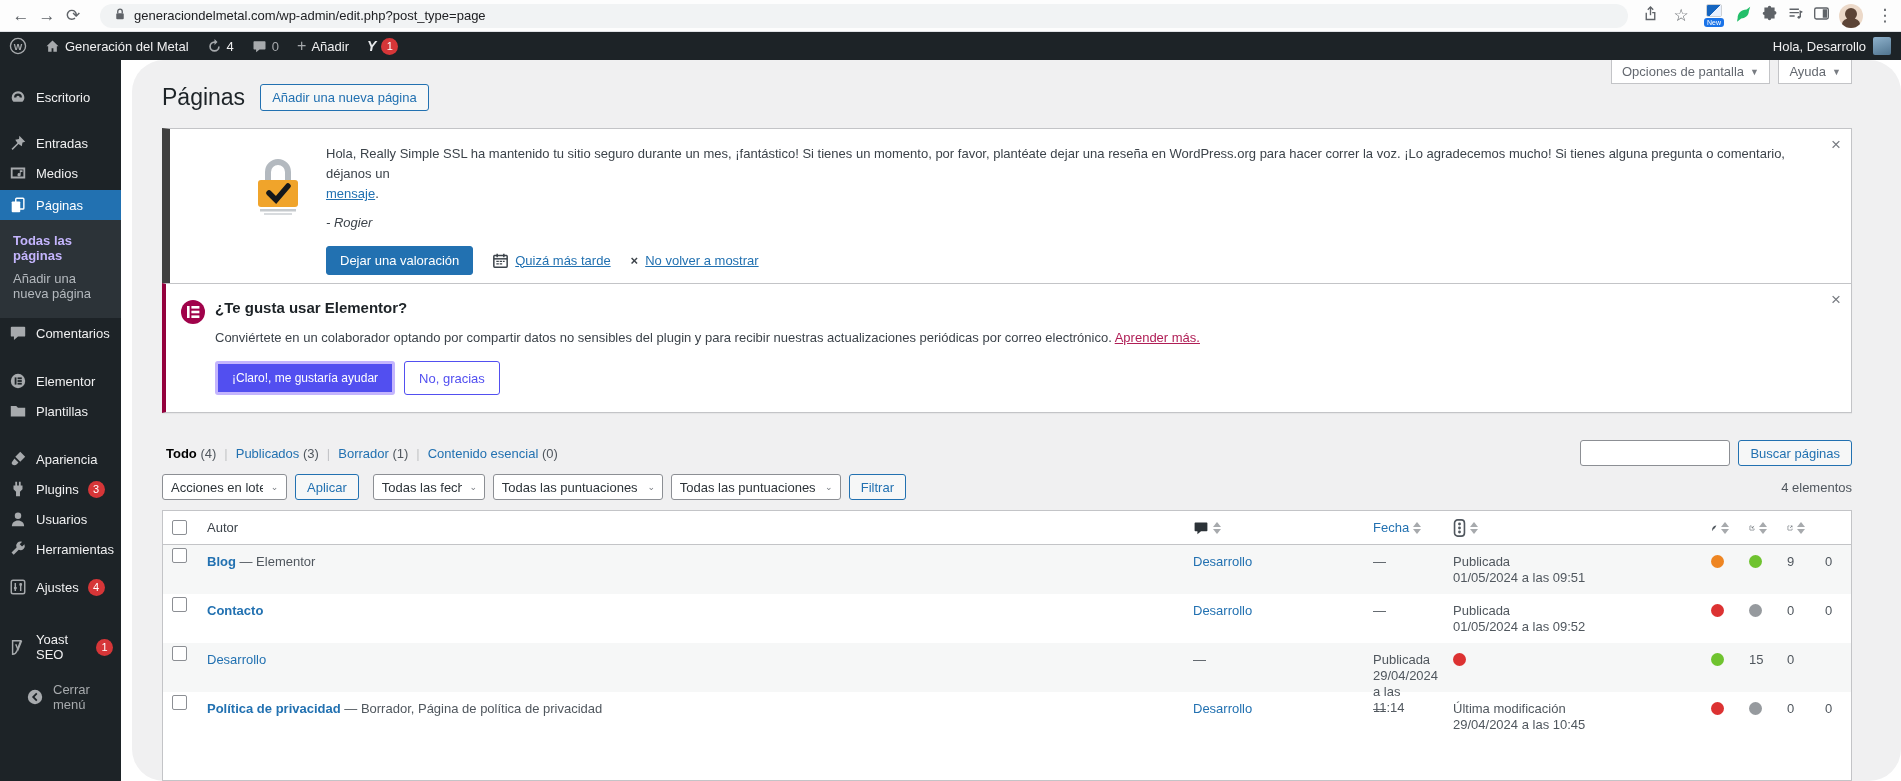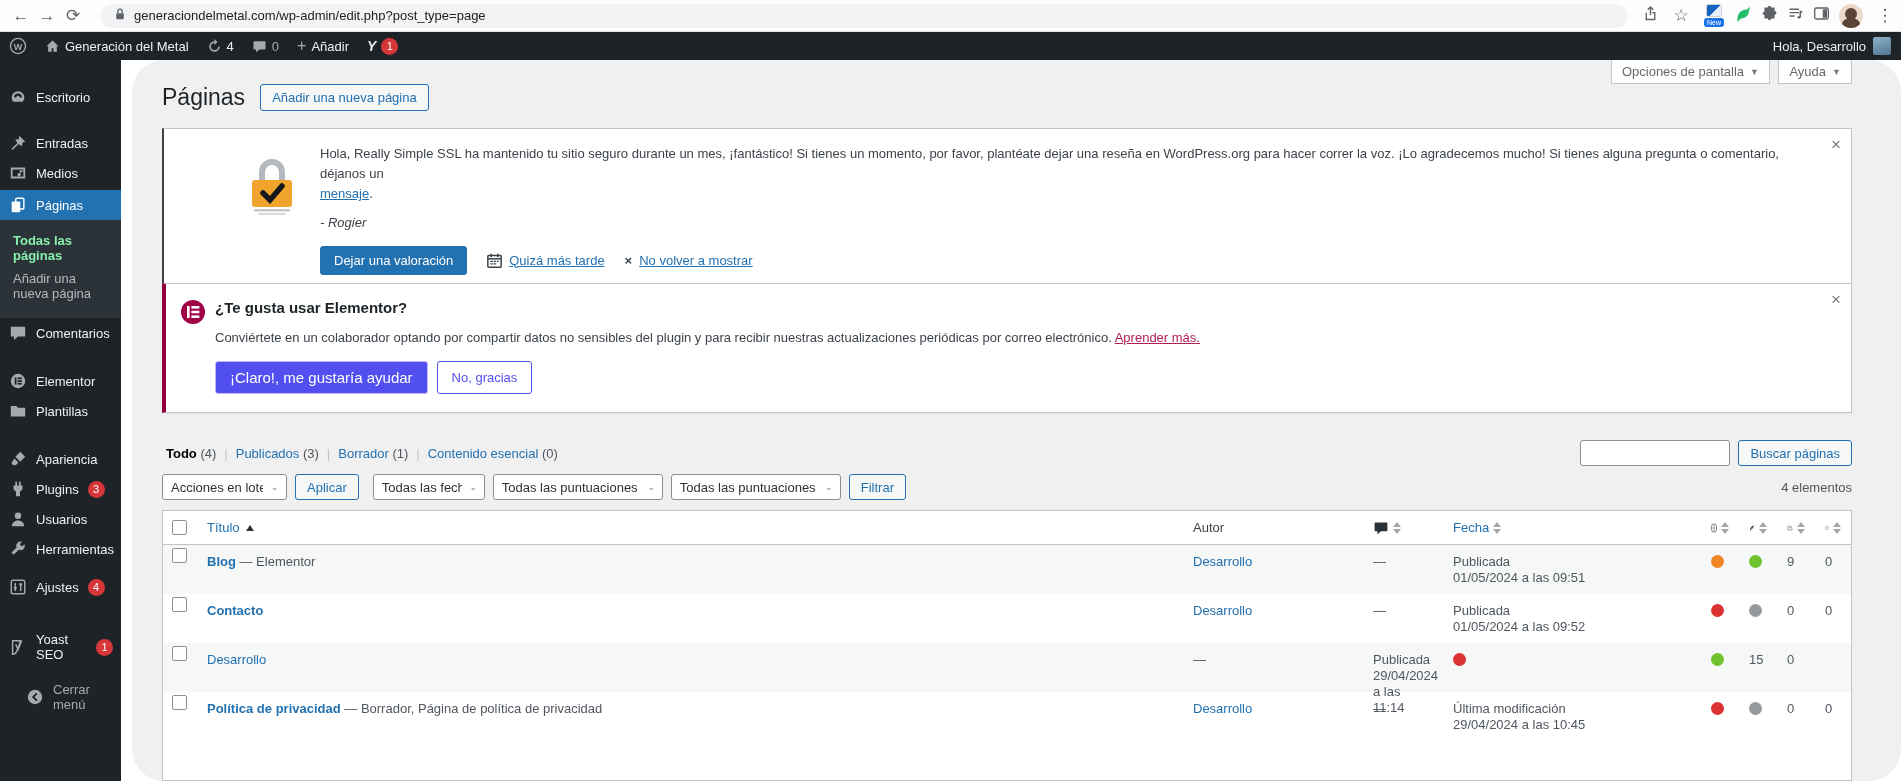--- a/index.html
+++ b/index.html
@@ -35,55 +35,55 @@
 
   
   #sidebar { position:absolute; left:0; top:60px; width:121px; height:721px; background:#1d2327; color:#f0f0f1; font-size:13px; padding-top:22px; }
   .mi { display:flex; align-items:center; gap:9px; padding:6px 8px 6px 9px; min-height:30px; cursor:pointer; color:#f0f0f1; }
   .mi svg { flex:0 0 18px; fill:#a7aaad; }
   .mi.sel { background:#2271b1; color:#fff; }
   .mi.sel svg { fill:#fff; }
   .sp16 { height:16px; } .sp18 { height:18px; } .sp24 { height:24px; } .sp8 { height:8px; } .sp2 { height:2px; }
   #submenu { background:#2c3338; padding:9px 0 13px 0; }
   .smi { padding:4px 8px 4px 13px; cursor:pointer; line-height:15px; }
-  .smi.cur { color:#86efac; font-weight:bold; }
+  .smi.cur { color:#c4b5fd; font-weight:bold; }
   .smi.plain { color:#b4b9be; }
   #menu-arrow { position:absolute; left:132px; top:267px; width:0; height:0; border-top:9px solid transparent; border-bottom:9px solid transparent; border-left:9px solid #2271b1; }
 
   
   #content { position:absolute; left:132px; top:60px; width:1769px; height:721px; background:#f0f0f1; font-size:13px; color:#3c434a;border-radius:32px; }
   .scr-tab { position:absolute; top:0; height:24px; background:#fff; border:1px solid #c3c4c7; border-top:none; color:#646970; display:flex; align-items:center; gap:6px; padding:0 10px; cursor:pointer; }
   #tab-options { right:131px; }
   #tab-help { right:49px; }
   .carrot { font-size:9px; color:#787c82; }
 
   #heading-row { position:absolute; left:30px; top:24px; display:flex; align-items:center; gap:15px; }
   #page-title { font-size:23px; font-weight:400; color:#1d2327; }
   #add-new-btn { font-size:13px; color:#2271b1; background:#f6f7f7; border:1px solid #2271b1; border-radius:3px; padding:5px 11px; cursor:pointer; }
 
   .notice { position:absolute; left:30px; width:1690px; background:#fff; border:1px solid #c3c4c7; box-shadow:0 1px 1px rgba(0,0,0,.04); }
-  #ssl-notice { top:68px; height:180px; border-left:2px solid #404040; }
+  #ssl-notice { top:68px; height:180px; border-left:8px solid #404040; }
   #ssl-lock { position:absolute; left:84px; top:24px; }
   #ssl-body { position:absolute; left:156px; top:15px; right:60px; line-height:20px; }
   .lnk { color:#2271b1; text-decoration:underline; cursor:pointer; }
   #ssl-sig { margin-top:9px; font-style:italic; }
   #ssl-actions { margin-top:13px; display:flex; align-items:center; gap:20px; }
   .btn-primary { background:#2271b1; color:#fff; border:1px solid #2271b1; border-radius:3px; padding:6px 13px; font-size:13px; cursor:pointer; }
   .ico-link { display:flex; align-items:center; gap:7px; }
   .dismiss-x { position:absolute; top:7px; right:10px; color:#787c82; font-size:17px; cursor:pointer; line-height:1; }
 
   #ele-notice { top:223px; height:130px; border-left:4px solid #93003c; }
   #ele-logo { position:absolute; left:15px; top:16px; width:24px; height:24px; border-radius:50%; background:#a0024a; }
   #ele-logo svg { margin:5px; display:block; }
   #ele-body { position:absolute; left:49px; top:15px; right:60px; }
   #ele-title { font-size:15px; font-weight:bold; color:#1d2327; }
   #ele-text { margin-top:13px; line-height:18px; }
   .ele-lnk { color:#b01e56; text-decoration:underline; cursor:pointer; }
   #ele-actions { margin-top:14px; display:flex; gap:9px; }
-  #ele-accept { background:#524ff0; color:#fff; border:1px solid #c4b5fd; border-radius:3px; padding:7px 14px; font-size:15px; cursor:pointer; }
+  #ele-accept { background:#524ff0; color:#fff; border:3px solid #c4b5fd; border-radius:3px; padding:7px 14px; font-size:12px; cursor:pointer; }
   #ele-decline { background:#fff; color:#524ff0; border:1px solid #524ff0; border-radius:3px; padding:7px 14px; font-size:13px; cursor:pointer; }
 
   #views-row { position:absolute; left:34px; top:386px; display:flex; gap:8px; }
   .view-lnk { color:#2271b1; cursor:pointer; }
   .view-cur { color:#000; font-weight:bold; }
   .view-count { color:#50575e; }
   .pipe { color:#c3c4c7; }
 
   #search-row { position:absolute; right:49px; top:380px; display:flex; gap:8px;padding-left:24px; }
   #search-input { width:150px; height:26px; border:1px solid #8c8f94; border-radius:3px; background:#fff; padding:0 6px; font-size:13px; }
@@ -445,24 +445,20 @@
         <span>Todas las puntuaciones de</span>
           <span class="carrot">⌄</span>
       </div>
       <button class="btn-secondary">Filtrar</button>
     </div>
     <div id="items-count">4 elementos</div>
 
     <div id="list-table">
       <div class="trow" id="thead">
         <span class="cb" style="margin-top:0;"></span>
-        <span class="th">
-            <span>Título</span>
-            <span class="sort-asc"></span>
-          </span>
         <span class="th plain">
             <span>Autor</span>
           </span>
         <span class="th">
           <svg width="16" height="16" viewBox="0 0 20 20">
               <path fill="#2c3338" d="M3 3h14c.6 0 1 .4 1 1v9c0 .6-.4 1-1 1h-7l-4.5 3.8V14H3c-.6 0-1-.4-1-1V4c0-.6.4-1 1-1z"></path>
             </svg>
           <span class="sorter">
               <i class="tu"></i>
               <i class="td2"></i>

